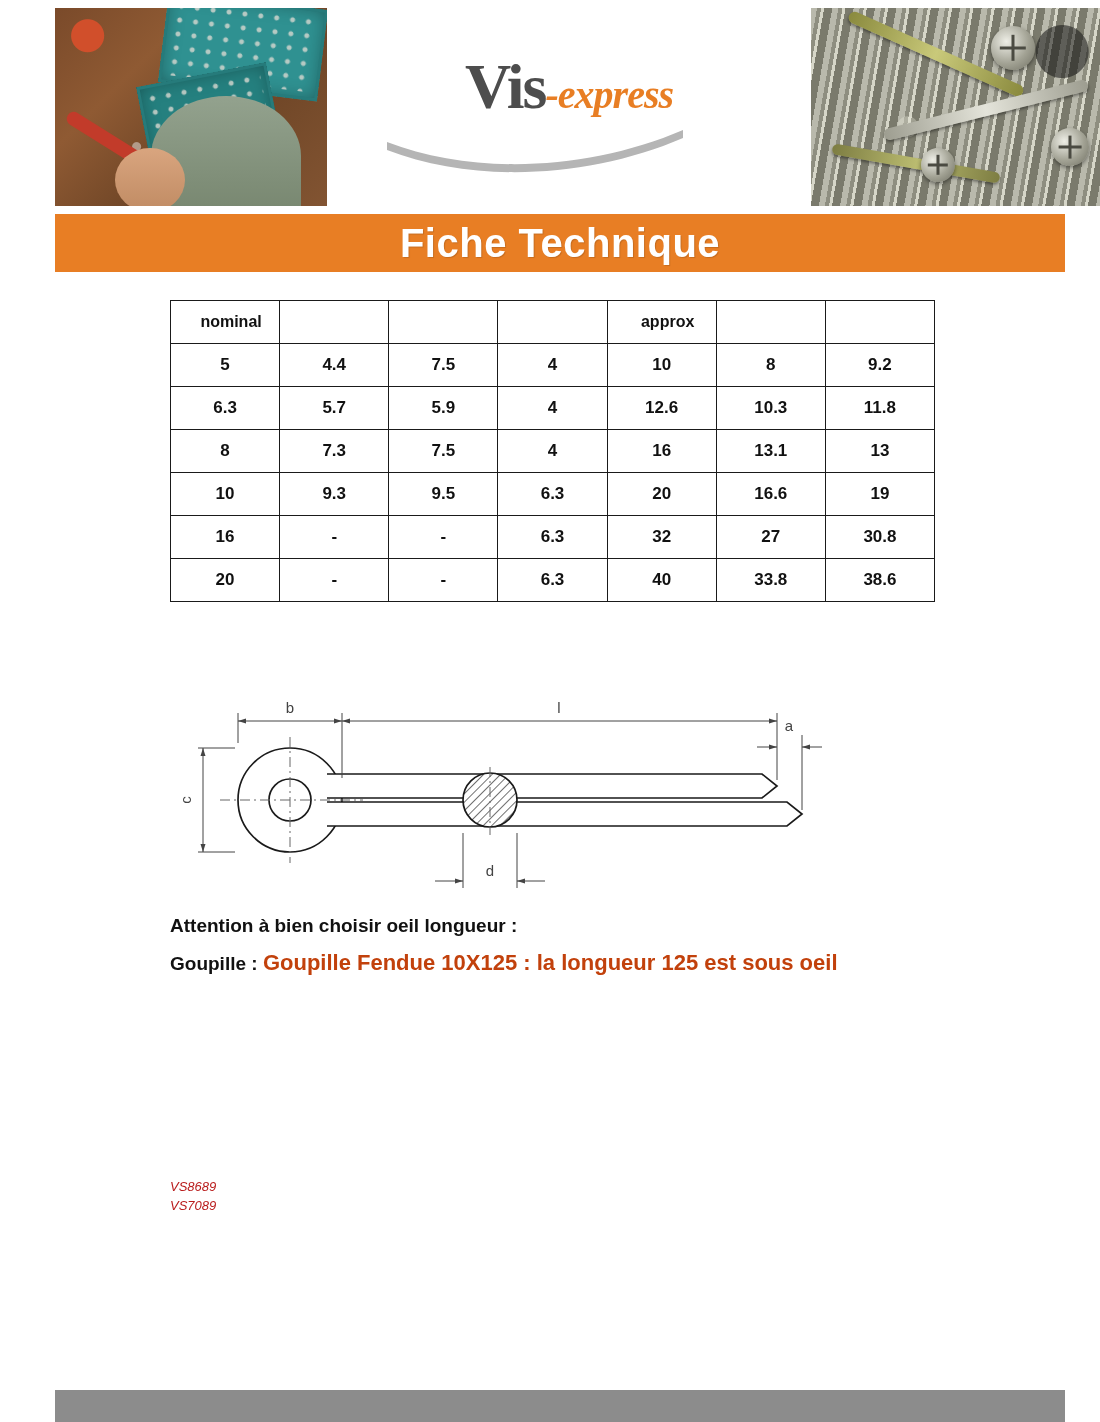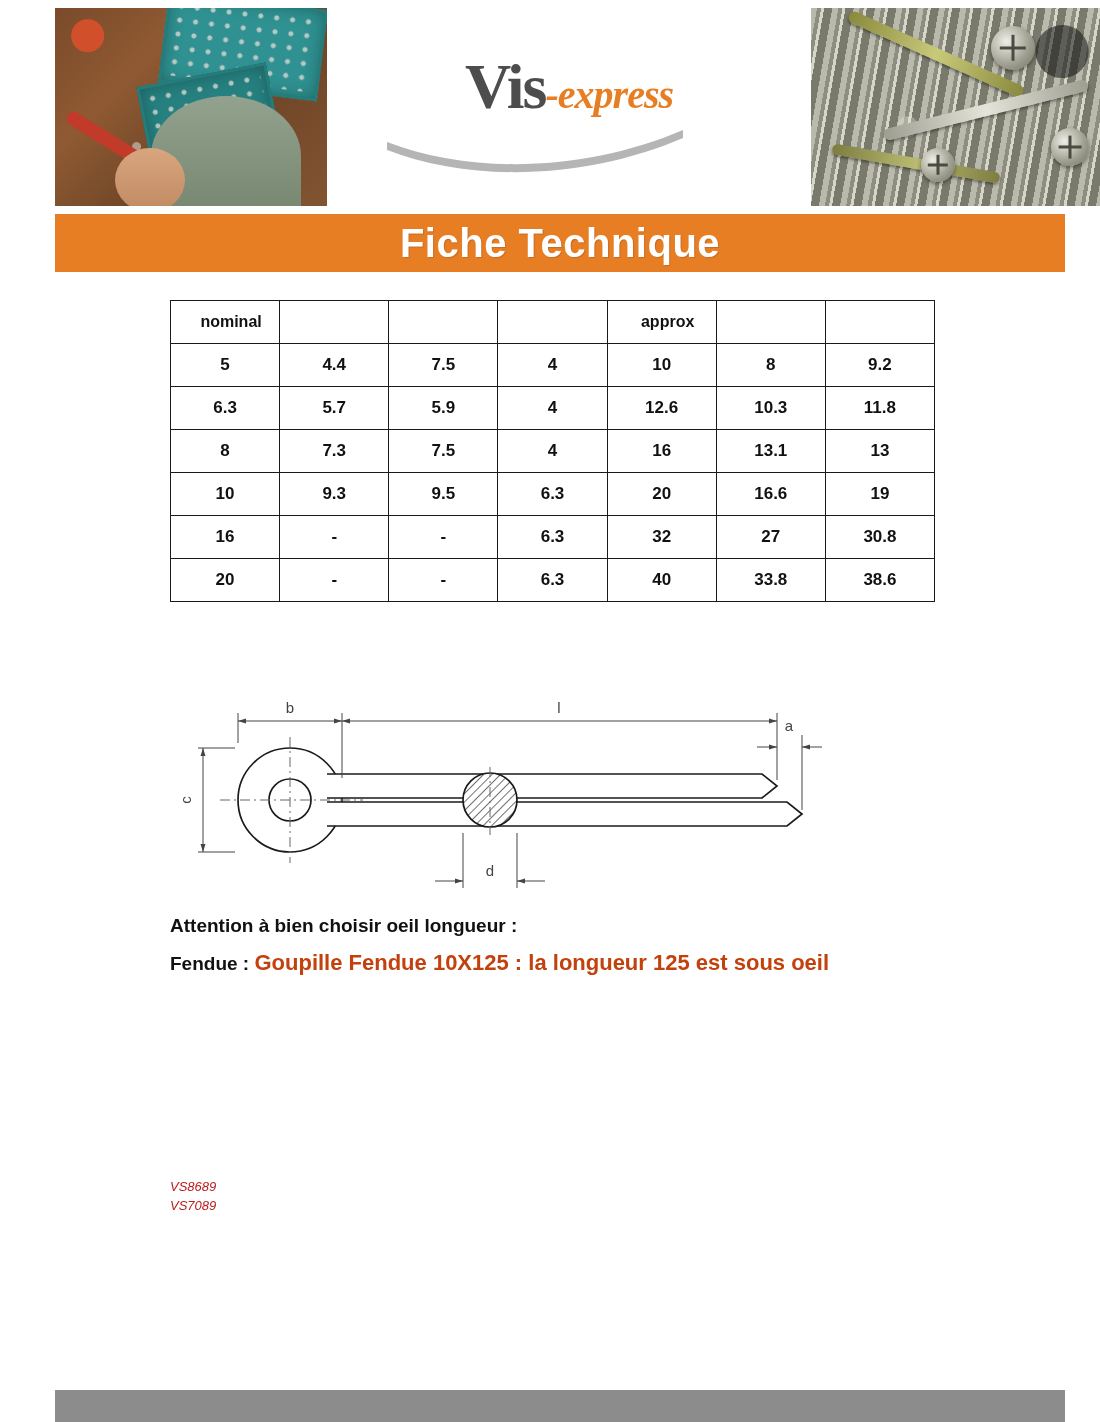--- a/index.html
+++ b/index.html
@@ -266,21 +266,21 @@
       <line x1="270" y1="196" x2="298" y2="196"></line>
       <line x1="352" y1="196" x2="380" y2="196"></line>
     </g>
     <polygon points="298,196 290,193.5 290,198.5" fill="#444"></polygon>
     <polygon points="352,196 360,193.5 360,198.5" fill="#444"></polygon>
     <text x="325" y="191" text-anchor="middle" font-size="15" fill="#444">d</text>
   </svg>
 
   <div class="notes">
     <p class="note-line">Attention à bien choisir oeil longueur :</p>
-    <p class="note-example"><span>Fendue : </span><span class="example-text">Goupille Fendue 10X125 : la longueur 125 est sous oeil</span></p>
+    <p class="note-example"><span>Goupille : </span><span class="example-text">Goupille Fendue 10X125 : la longueur 125 est sous oeil</span></p>
   </div>
 
   <div class="refs">
     <div>VS8689</div>
     <div>VS7089</div>
   </div>
 
   <div class="footer-bar"></div>
 
 </div>

